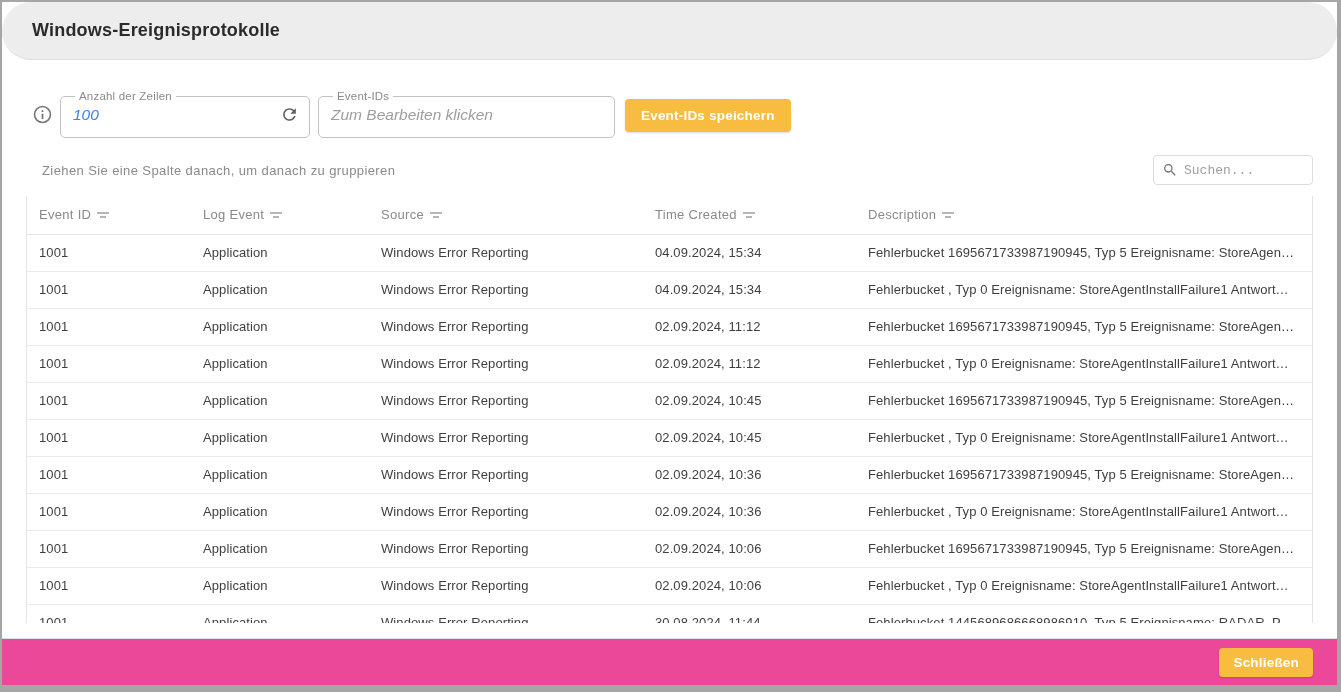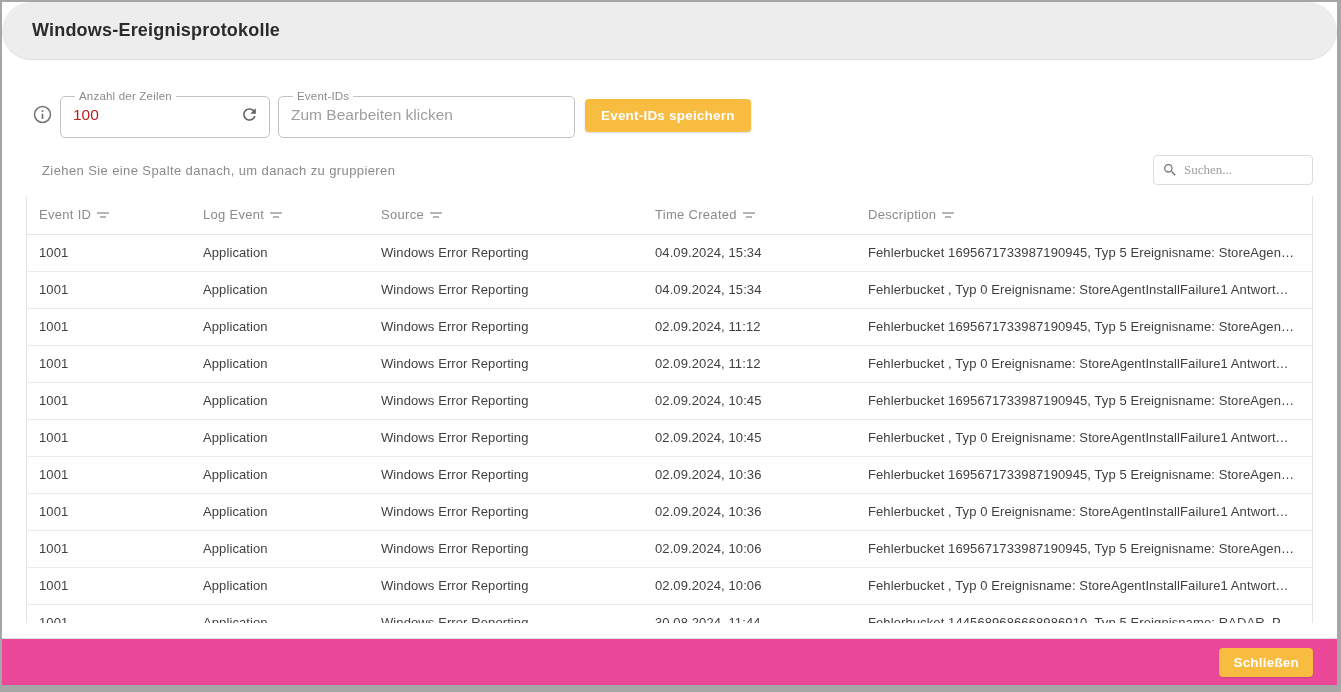--- a/index.html
+++ b/index.html
@@ -40,26 +40,27 @@
     display: flex; align-items: center;
     background: #fff;
   }
   fieldset.mat-field legend {
     font-size: 11.5px; color: #8a8a8a;
     padding: 0 4px; margin-left: 2px; letter-spacing: 0.2px;
   }
   .mat-field input {
     border: none; outline: none;
     font-family: "Liberation Sans", sans-serif;
-    font-size: 15.5px; color: #b91c1c;
+    font-size: 15.5px; color: #3b82f6;
     background: transparent;
     width: 100%;
+    font-style: italic;
   }
   .mat-field input::placeholder { color: #9e9e9e; opacity: 1; }
-  .field-rows { width: 210px; margin-right: 8px; }
+  .field-rows { width: 250px; margin-right: 8px; }
   .field-rows .inner { display: flex; align-items: center; width: 100%; margin-top: -4px; }
   .refresh-btn { cursor: pointer; display: flex; align-items: center; margin-left: 6px; }
   .field-eventids { width: 297px; margin-right: 10px; }
   .field-eventids .inner { width: 100%; margin-top: -4px; }
 
   .btn-amber {
     background: #f8bc40; color: #ffffff;
     border: none; border-radius: 4px;
     font-family: "Liberation Sans", sans-serif;
     font-weight: 700; font-size: 13.5px;
@@ -78,21 +79,21 @@
   .group-hint { font-size: 13px; color: #8a8a8a; letter-spacing: 0.4px; padding-left: 16px; }
   .search-box {
     width: 160px; height: 30px;
     border: 1px solid #dcdcdc; border-radius: 4px;
     display: flex; align-items: center;
     padding: 0 8px; background: #fff;
   }
   .search-box svg { flex: 0 0 auto; margin-right: 6px; }
   .search-box input {
     border: none; outline: none; width: 100%;
-    font-family: Liberation Serif, serif;
+    font-family: Liberation Mono, monospace;
     font-size: 13px; color: #555;
   }
   .search-box input::placeholder { color: #9e9e9e; opacity: 1; }
 
   
   .table-wrap {
     margin: 10px 24px 8px 24px;
     height: 427px;
     overflow: hidden;
     border-left: 1px solid #e4e4e4;

